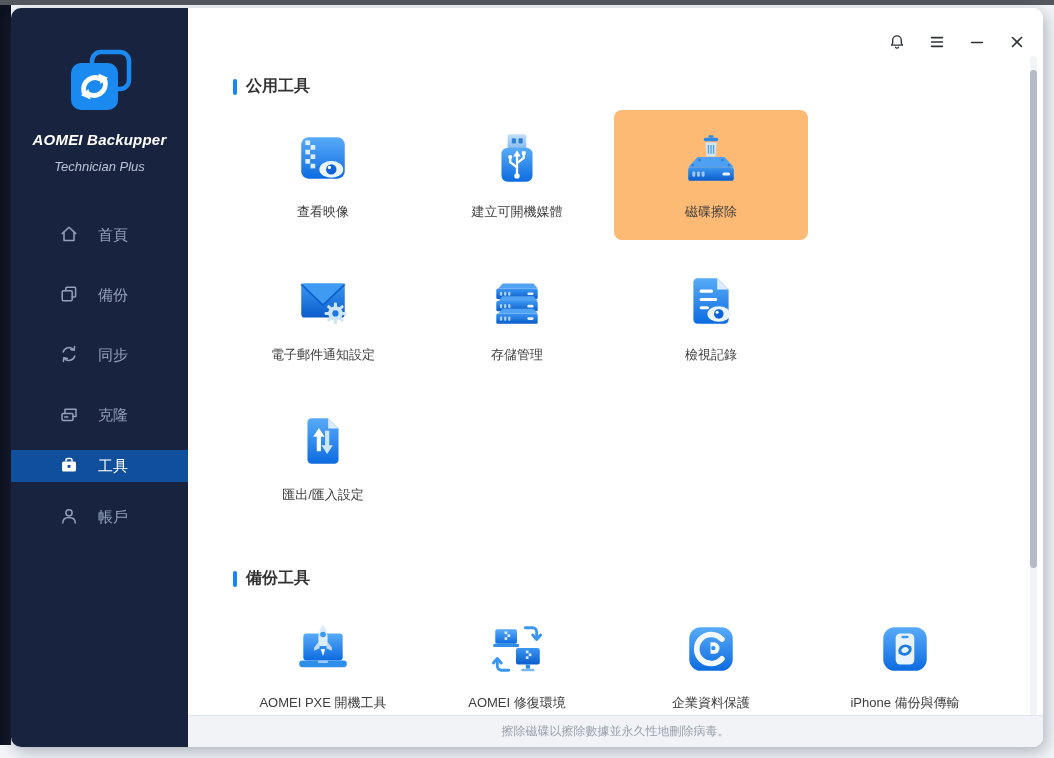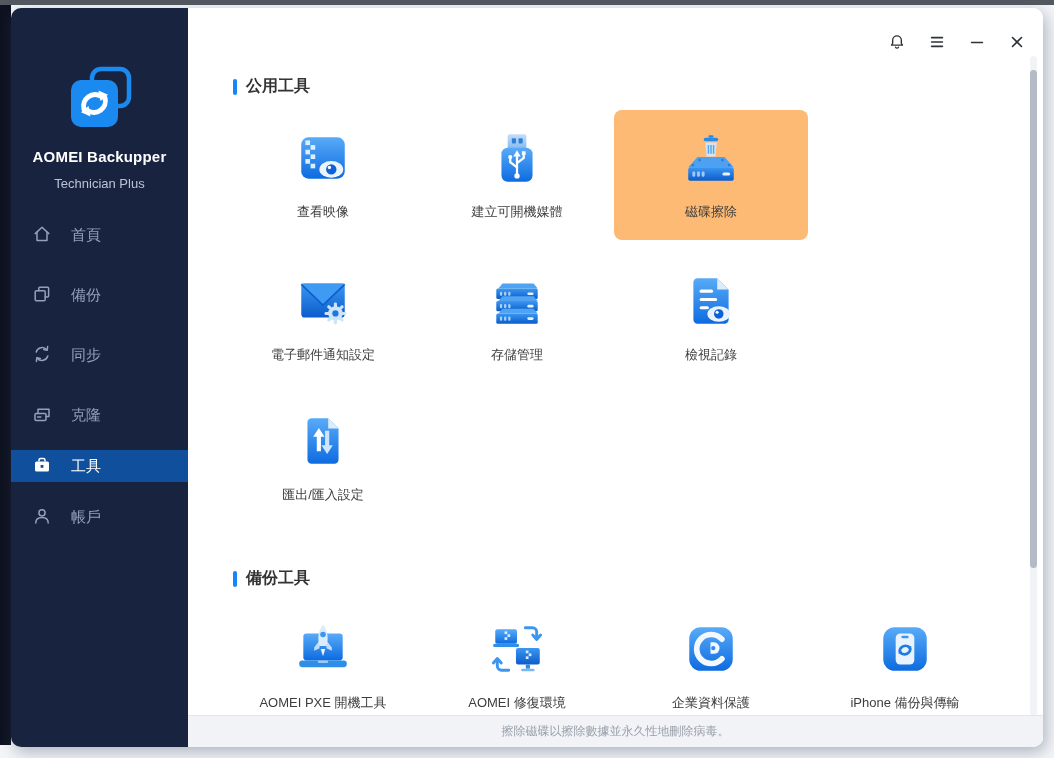--- a/index.html
+++ b/index.html
@@ -15,27 +15,27 @@
   .app-window {
     position:absolute; left:11px; top:8px; width:1032px; height:739px;
     background:#ffffff; border-radius:10px;
     box-shadow: 3px 5px 16px rgba(70,80,100,.40);
   }
   
   .sidebar {
     position:absolute; left:0; top:0; bottom:0; width:177px;
     background:#18233f; border-radius:10px 0 0 10px;
   }
-  .brand { text-align:center; padding-top:57px; }
+  .brand { text-align:center; padding-top:40px;font-style:italic; }
   .brand-logo { display:inline-block; }
   .brand-name { color:#ffffff; font-size:15px; font-weight:bold; margin-top:13px; letter-spacing:.2px; }
   .brand-edition { color:#bac4d7; font-size:13px; margin-top:11px; }
   .nav { position:absolute; top:197px; left:0; right:0; }
   .nav-item {
-    height:60px; display:flex; align-items:center; padding-left:21px; gap:19px;
+    height:60px; display:flex; align-items:center; padding-left:48px; gap:19px;
     color:#93a1bc; font-size:15px; cursor:pointer;
   }
   .nav-item svg { flex:0 0 auto; }
   .nav-item.active { background:#0f4f9b; color:#ffffff; height:32px; margin:5px 0; }
   
   .main {
     position:absolute; left:177px; top:0; right:0; bottom:0;
     overflow:hidden; border-radius:0 10px 10px 0; background:#fff;
   }
   .titlebar-icons {

